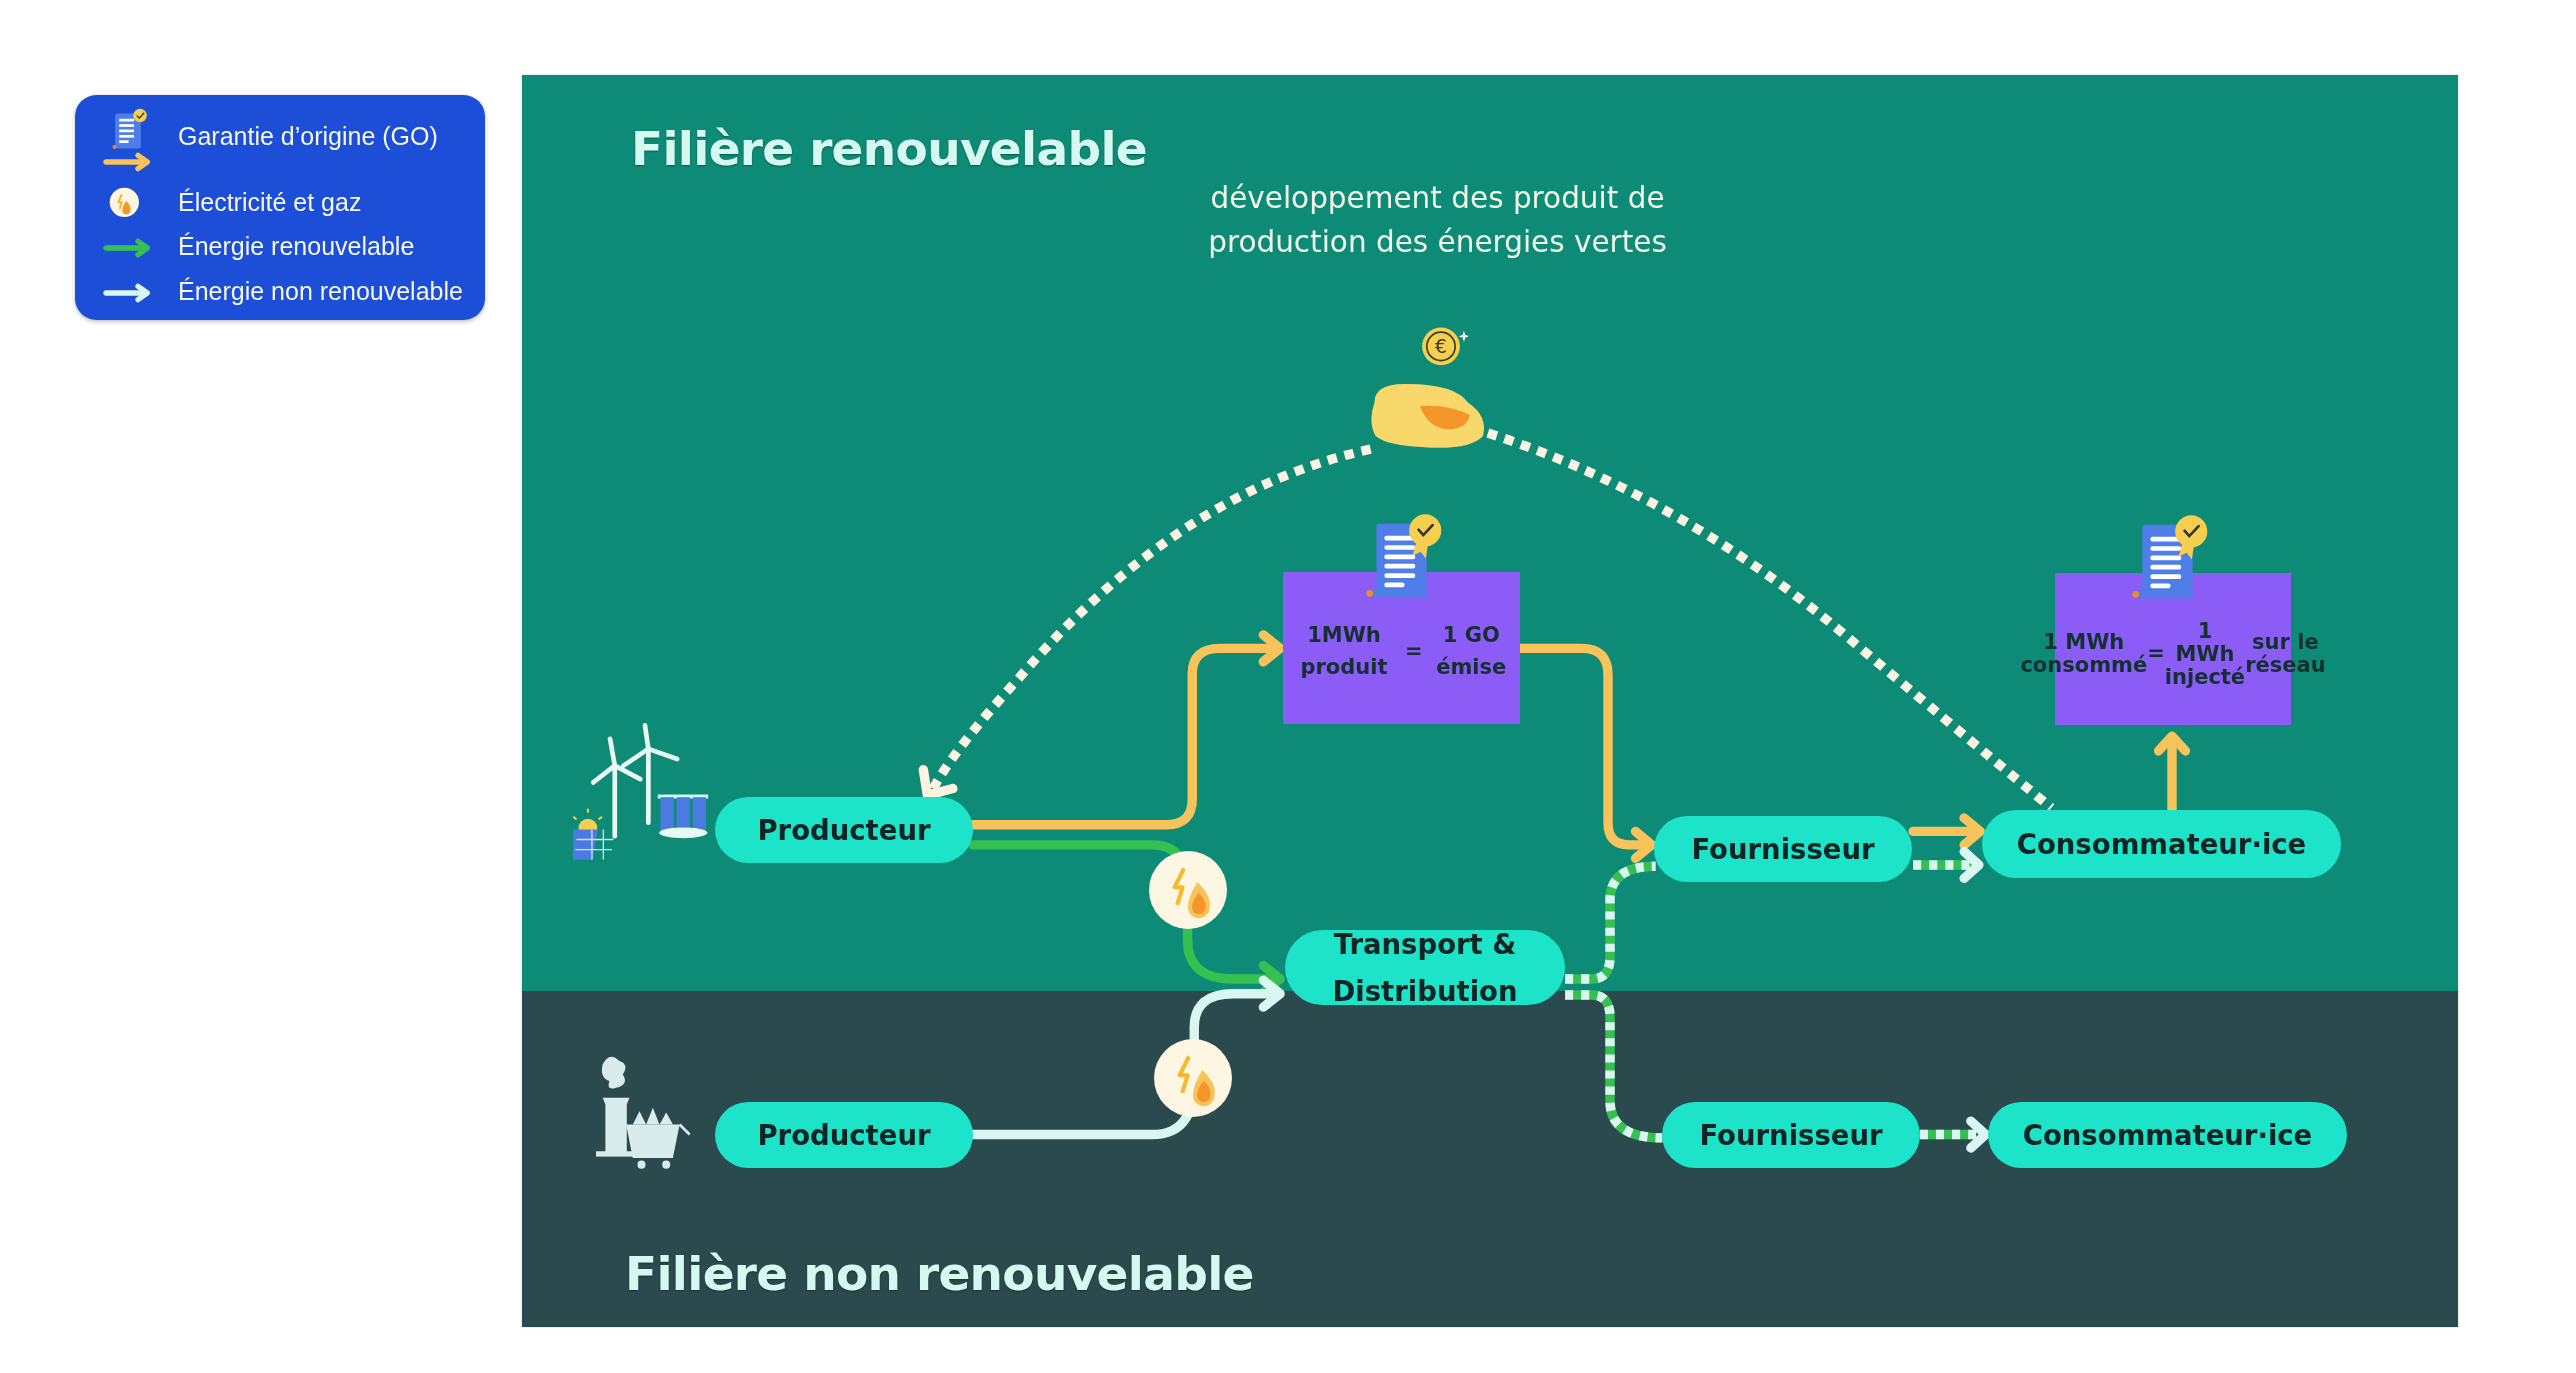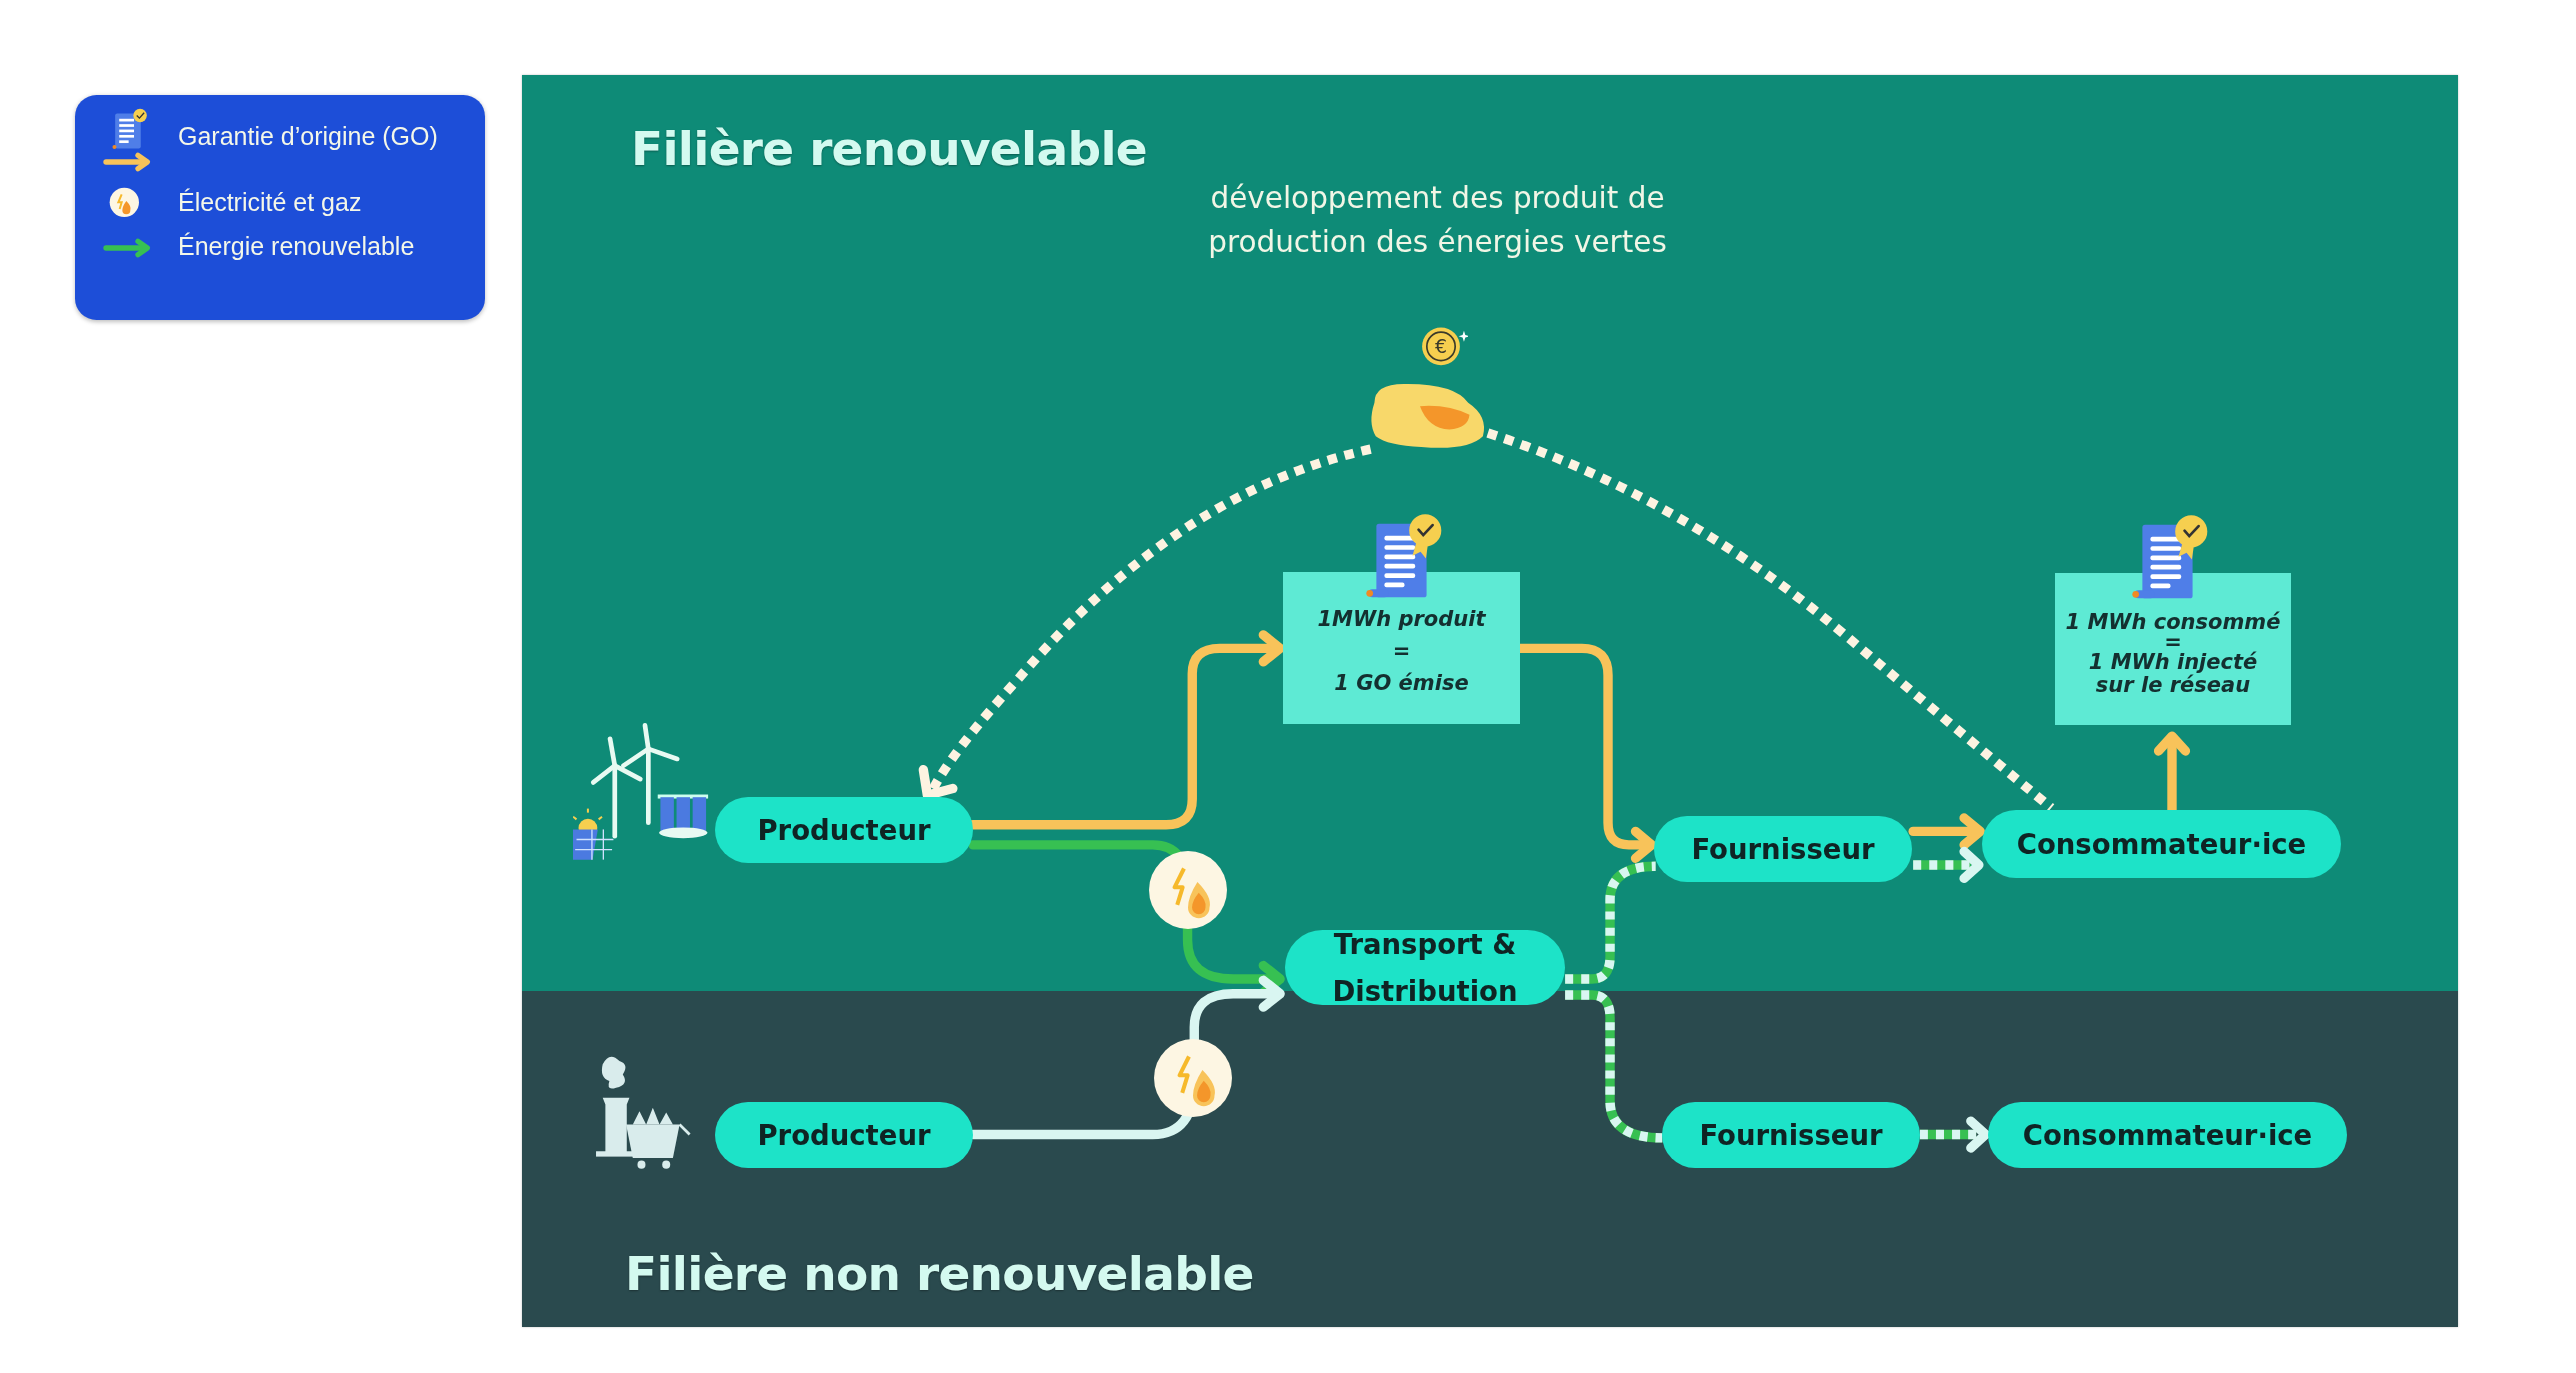--- a/index.html
+++ b/index.html
@@ -17,23 +17,23 @@
   .panel-bottom { position:absolute; left:0; top:916px; width:100%; height:336px; background:#2a4a4e; }
   svg.flow { position:absolute; left:0; top:0; }
   .title { position:absolute; font-family:"DejaVu Sans", sans-serif; font-weight:bold;
            font-size:47px; color:#d4faf0; letter-spacing:-0.7px; white-space:nowrap;
            text-shadow:0 1.3px 2px rgba(0,0,0,.35);margin-left:37px; }
   .desc { position:absolute; left:684px; top:101px; width:463px; text-align:center;
           font-family:"DejaVu Sans", sans-serif; font-size:29.5px; line-height:44px; color:#f1f6e6; }
   .pill { position:absolute; background:#1de3c8; border-radius:34px; display:flex;
           align-items:center; justify-content:center; text-align:center;
           font-family:"DejaVu Sans", sans-serif; font-weight:bold; color:#0f2424; font-size:27.5px; }
-  .go-box { position:absolute; background:#5eead4; display:flex; flex-direction:column;
+  .go-box { position:absolute; background:#8b5cf6; display:flex; flex-direction:row;
             align-items:center; justify-content:center; text-align:center;
-            font-family:"DejaVu Sans", sans-serif; font-weight:bold; color:#143030;font-style:italic; }
+            font-family:"DejaVu Sans", sans-serif; font-weight:bold; color:#143030; }
   .badge { position:absolute; width:78px; height:78px; border-radius:50%; background:#fdf6e3; }
   .icon-abs { position:absolute; }
 </style>
 </head>
 <body>
 
 <div class="legend">
   <div class="legend-row" style="top:13.4px;height:64px">
     <svg class="legend-icon" style="left:30px;top:0" width="54" height="64" viewBox="0 0 80 95">
       <rect x="15" y="8" width="38" height="52" rx="3" fill="#4f7ee8"></rect>
@@ -59,20 +59,27 @@
       <path d="M29 24 q8 8 6 14 a6 6 0 0 1 -12 0 q0 -6 6 -14z" fill="#f4962a"></path>
     </svg>
     <span class="legend-label">Électricité et gaz</span>
   </div>
   <div class="legend-row" style="top:131px">
     <svg class="legend-icon" style="left:28px;top:12px" width="54" height="20" viewBox="0 0 80 30">
       <path d="M4 15 H60" stroke="#37c052" stroke-width="8" stroke-linecap="round"></path>
       <path d="M52 5 L66 15 L52 25" stroke="#37c052" stroke-width="8" fill="none" stroke-linecap="round" stroke-linejoin="round"></path>
     </svg>
     <span class="legend-label">Énergie renouvelable</span>
+  </div>
+  <div class="legend-row" style="top:176px">
+    <svg class="legend-icon" style="left:28px;top:12px" width="54" height="20" viewBox="0 0 80 30">
+      <path d="M4 15 H60" stroke="#d9f6f1" stroke-width="8" stroke-linecap="round"></path>
+      <path d="M52 5 L66 15 L52 25" stroke="#d9f6f1" stroke-width="8" fill="none" stroke-linecap="round" stroke-linejoin="round"></path>
+    </svg>
+    <span class="legend-label">Énergie non renouvelable</span>
   </div>
 </div>
 
 <div class="panel">
   <div class="panel-top"></div>
   <div class="panel-bottom"></div>
 
   <svg class="flow" width="1936" height="1252" viewBox="0 0 2886 1867">
     <defs>
       <pattern id="stripeH" patternUnits="userSpaceOnUse" width="36" height="16">

